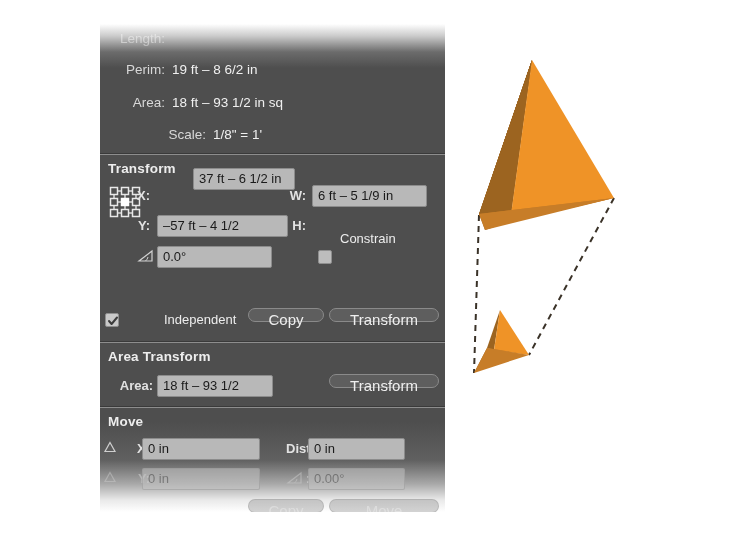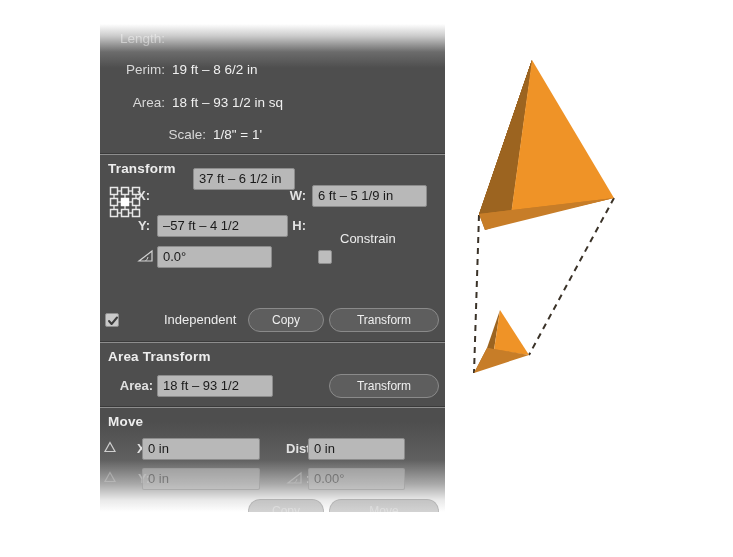--- a/index.html
+++ b/index.html
@@ -122,27 +122,27 @@
   }
   .field.disabled {
     background: rgba(195,195,195,0.55);
     border-color: rgba(150,150,150,0.5);
     color: rgba(40,40,40,0.42);
   }
 
   
   .btn {
     position: absolute;
-    height: 24px;
+    height: 14px;
     box-sizing: border-box;
     background: #5e5e5e;
     border: 1px solid #8a8a8a;
     border-radius: 12px;
     color: #efefef;
-    font-size: 12px;
+    font-size: 15px;
     line-height: 22px;
     text-align: center;
     white-space: nowrap;
   }
   .btn.faded {
     color: rgba(245,245,245,0.40);
     border-color: rgba(150,150,150,0.35);
     background: rgba(110,110,110,0.30);
   }
 

